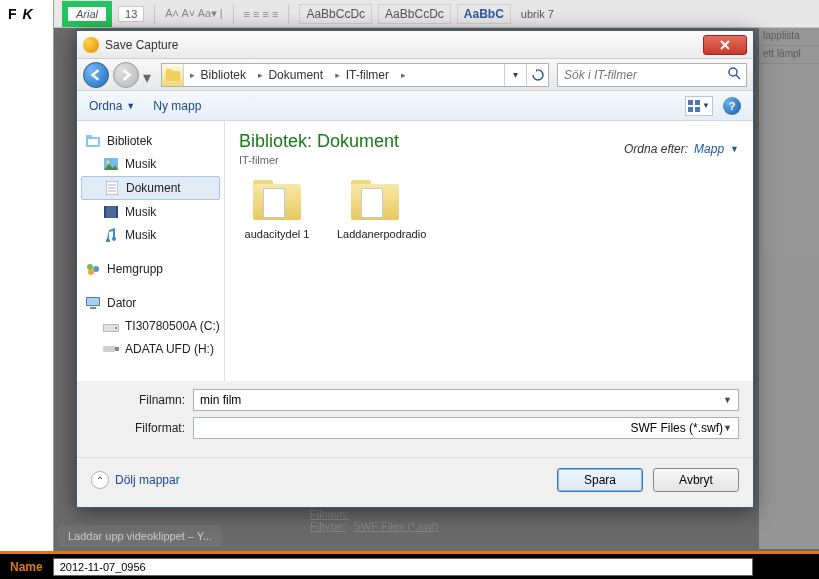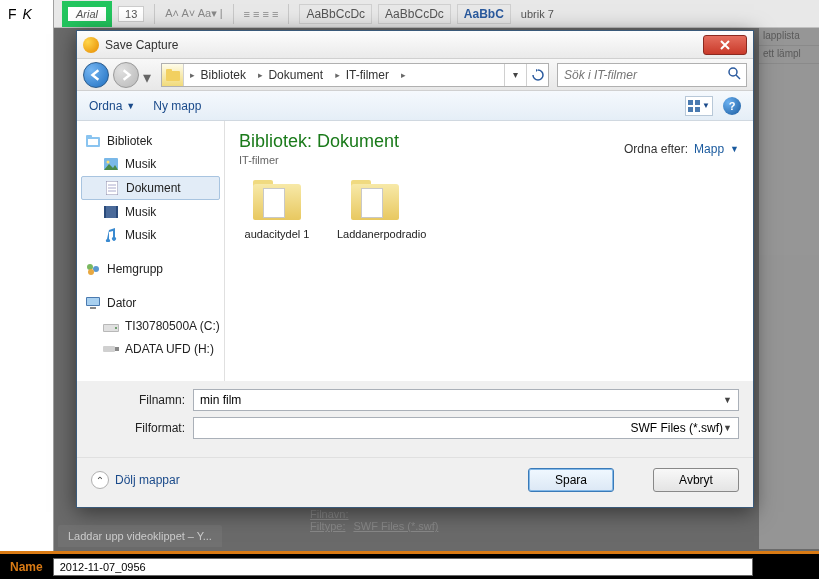--- a/index.html
+++ b/index.html
@@ -4,21 +4,21 @@
 <style>
 * { margin: 0; padding: 0; box-sizing: border-box; font-family: "Segoe UI", Tahoma, sans-serif; }
 body { background: #4a4a4a; width: 819px; height: 579px; overflow: hidden; position: relative; }
 
 
 .bg-ribbon { position: absolute; top: 0; left: 54px; right: 0; height: 28px; background: #e8e8e8; border-bottom: 1px solid #c0c0c0; display: flex; align-items: center; gap: 6px; padding: 0 8px; font-size: 11px; color: #555; }
 .bg-ribbon .sep { width: 1px; height: 20px; background: #c8c8c8; margin: 0 4px; }
 .bg-ribbon .style-box { border: 1px solid #d0d0d0; padding: 2px 6px; font-size: 12px; }
 .bg-ribbon .style-blue { color: #2a5a9e; font-weight: bold; }
 .bg-left-panel { position: absolute; top: 0; left: 0; width: 54px; height: 100%; background: #fff; border-right: 1px solid #a0a0a0; }
-.bg-left-panel .fk { font-family: "Times New Roman", serif; font-weight: normal; font-size: 14px; padding: 6px 8px; }
+.bg-left-panel .fk { font-family: "Times New Roman", serif; font-weight: bold; font-size: 14px; padding: 6px 8px; }
 .bg-left-panel .fk .k { font-style: italic; margin-left: 6px; }
 .bg-gray { position: absolute; top: 28px; left: 54px; right: 0; bottom: 0; background: #6a6a6a; }
 
 
 .dialog { position: absolute; top: 30px; left: 76px; width: 678px; height: 478px; background: #f0f0f0; border: 1px solid #3a5a7a; box-shadow: 0 4px 20px rgba(0,0,0,0.5); }
 .titlebar { height: 28px; background: linear-gradient(#fdfdfd, #eaeaea); display: flex; align-items: center; padding: 0 0 0 6px; border-bottom: 1px solid #d0d0d0; }
 .titlebar .orb { width: 16px; height: 16px; border-radius: 50%; background: radial-gradient(circle at 30% 30%, #ffd54a, #e68a00); margin-right: 6px; }
 .titlebar .title { font-size: 12px; color: #333; flex: 1; }
 .titlebar .close { width: 44px; height: 20px; background: linear-gradient(#e46e5e, #c93a2a); border: 1px solid #8a2a20; border-radius: 3px; display: flex; align-items: center; justify-content: center; color: #fff; font-weight: bold; font-size: 12px; margin-right: 6px; }
 
@@ -49,41 +49,41 @@
 .tree-item.indent1 { padding-left: 22px; }
 .tree-item.selected { background: #e2ecf7; border: 1px solid #a8c4e0; border-radius: 2px; }
 .tree-item.header { font-weight: normal; }
 .tree-icon { width: 16px; height: 16px; display: inline-flex; align-items: center; justify-content: center; flex-shrink: 0; }
 .tree-gap { height: 10px; }
 
 .fileview { flex: 1; padding: 10px 14px; position: relative; }
 .fv-header { display: flex; align-items: center; margin-bottom: 14px; }
 .fv-title { font-size: 18px; color: #1a7a1a; }
 .fv-sub { font-size: 11px; color: #666; margin-top: 2px; }
-.fv-sort { margin-left: auto; font-size: 12px; color: #333; display: flex; align-items: center; gap: 6px; }
+.fv-sort { margin-left: auto; font-size: 12px; color: #333; display: flex; align-items: center; gap: 6px; font-style: italic; }
 .fv-sort .link { color: #1a5a9e; }
 .folders { display: flex; gap: 22px; }
 .folder-item { text-align: center; width: 76px; font-size: 11px; color: #222; }
 .folder-icon { width: 56px; height: 44px; margin: 0 auto 4px; position: relative; }
 .folder-icon .back { position: absolute; top: 4px; left: 4px; width: 48px; height: 36px; background: linear-gradient(#f7e9a8, #e8c860); border-radius: 3px 3px 2px 2px; }
 .folder-icon .tab { position: absolute; top: 0; left: 4px; width: 20px; height: 8px; background: #f0da80; border-radius: 2px 2px 0 0; }
 .folder-icon .sheet { position: absolute; top: 8px; left: 14px; width: 22px; height: 30px; background: #fff; border: 1px solid #c8c8c8; }
 
 .bottom { background: #f0f0f0; padding: 8px 14px 12px; }
 .field-row { display: flex; align-items: center; margin-bottom: 6px; }
 .field-row label { width: 94px; text-align: right; font-size: 12px; color: #222; margin-right: 8px; }
 .field-row .field { flex: 1; height: 22px; border: 1px solid #aab0b8; background: #fff; padding: 0 6px; font-size: 12px; display: flex; align-items: center; justify-content: flex-end; }
 .field-row .field input { border: none; outline: none; flex: 1; font-size: 12px; }
 .field-row .field .dd { color: #444; font-size: 9px; }
 
 .footer { display: flex; align-items: center; padding: 10px 14px; border-top: 1px solid #e0e0e0; }
 .footer .hide { display: flex; align-items: center; gap: 6px; font-size: 12px; color: #1a4a8a; }
 .footer .hide .arrow { width: 18px; height: 18px; border: 1px solid #b0b0b0; border-radius: 50%; display: flex; align-items: center; justify-content: center; color: #444; font-size: 10px; background: #fff; }
 .footer .buttons { margin-left: auto; display: flex; gap: 10px; }
-.footer button { width: 86px; height: 24px; font-size: 12px; border: 1px solid #888; border-radius: 3px; background: linear-gradient(#f8f8f8, #e4e4e4); margin-left: 29px; }
+.footer button { width: 86px; height: 24px; font-size: 12px; border: 1px solid #888; border-radius: 3px; background: linear-gradient(#f8f8f8, #e4e4e4); }
 .footer button.primary { border: 1px solid #3a7ab8; box-shadow: 0 0 0 1px #82b8e8 inset; background: linear-gradient(#f0f8ff, #dce8f5); }
 
 
 .status-bar { position: absolute; bottom: 0; left: 0; right: 0; height: 28px; background: #000; border-top: 3px solid #d97a14; display: flex; align-items: center; padding: 0 10px; gap: 10px; }
 .status-bar .label { color: #d97a14; font-size: 12px; font-weight: bold; }
 .status-bar input { flex: 0 0 700px; height: 18px; border: 1px solid #666; background: #fff; font-size: 11px; padding: 0 6px; }
 
 
 .bg-right-panel { position: absolute; top: 28px; right: 0; width: 60px; bottom: 30px; background: #d8d8d8; opacity: 0.4; }
 .bg-right-panel .row { height: 18px; border-bottom: 1px solid #bbb; font-size: 10px; padding: 2px 4px; color: #444; }

